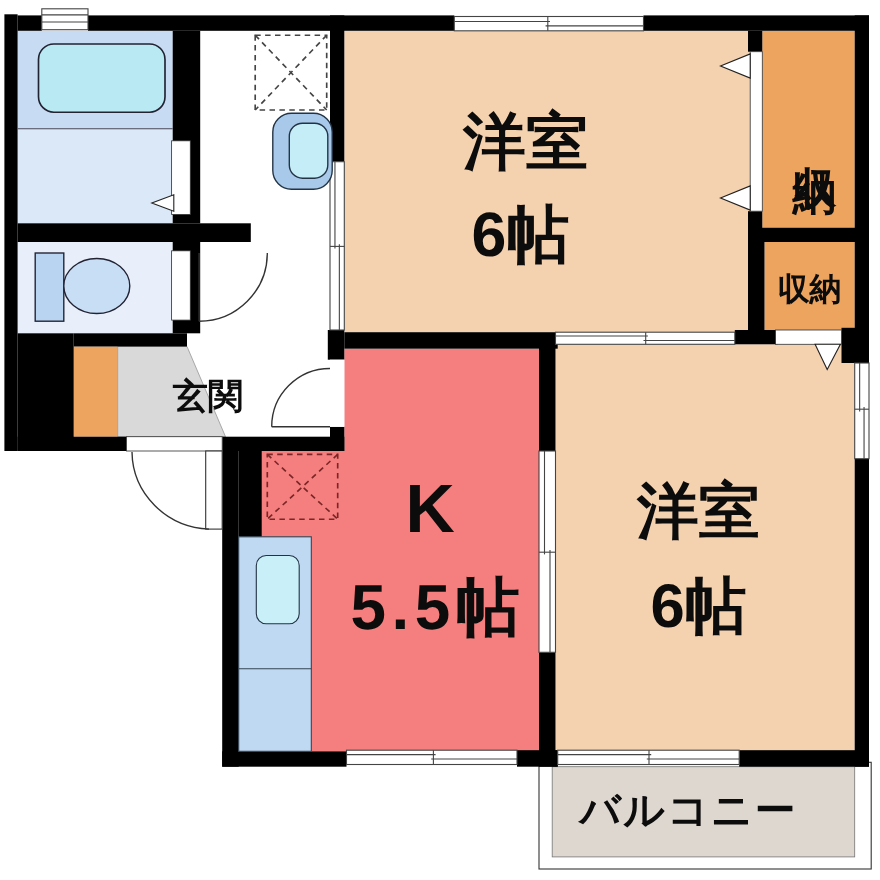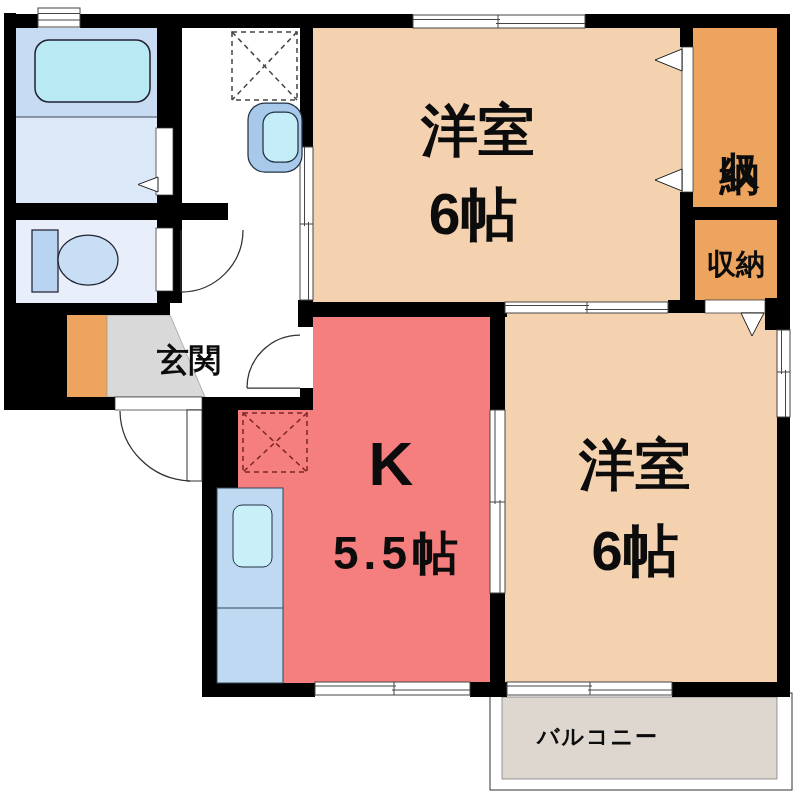--- a/index.html
+++ b/index.html
@@ -175,20 +175,20 @@
   </g>
 </svg>
 
   <div class="lbl" style="left:478px;top:130px;font-size:57px;">洋室</div>
   <div class="lbl" style="left:473px;top:214px;font-size:57px;">6帖</div>
 
   <div class="lbl" style="left:635px;top:465px;font-size:56px;">洋室</div>
   <div class="lbl" style="left:635px;top:551px;font-size:56px;">6帖</div>
 
   <div class="lbl" style="left:391px;top:464px;font-size:62px;">K</div>
-  <div class="lbl" style="left:398px;top:553px;font-size:46px;letter-spacing:5px;">5.5帖</div>
+  <div class="lbl" style="left:398px;top:553px;font-size:58px;letter-spacing:5px;">5.5帖</div>
 
   <div class="lbl v" style="left:740px;top:125px;font-size:40px;">収納</div>
   <div class="lbl" style="left:736px;top:264px;font-size:29px;">収納</div>
 
   <div class="lbl" style="left:145px;top:360px;font-size:32px;margin-left:44px;">玄関</div>
-  <div class="lbl" style="left:598px;top:737px;font-size:22px;letter-spacing:2px;">バルコニー</div>
+  <div class="lbl" style="left:626px;top:737px;font-size:37px;letter-spacing:2px;">バルコニー</div>
 </div>
 
 </body></html>

